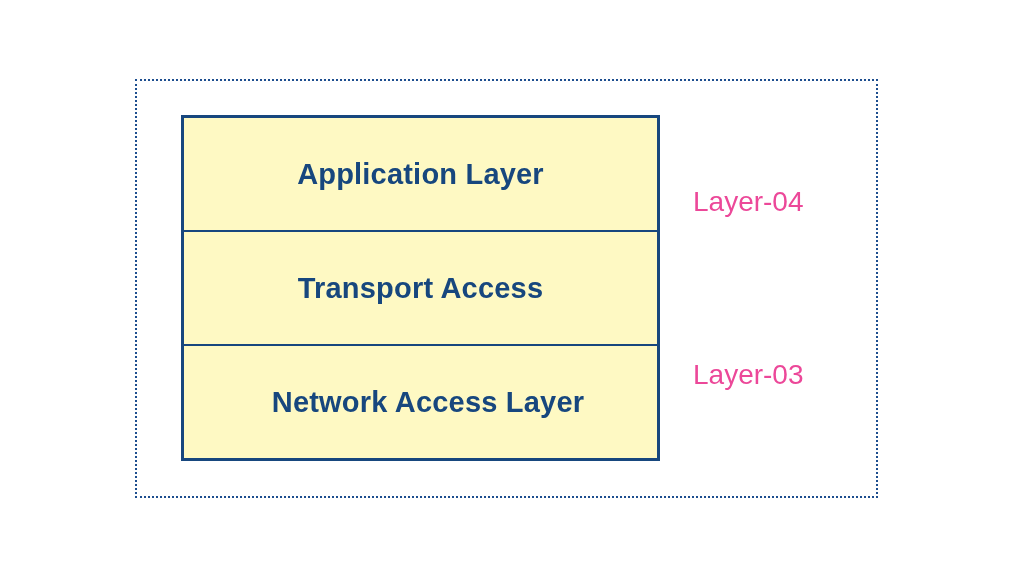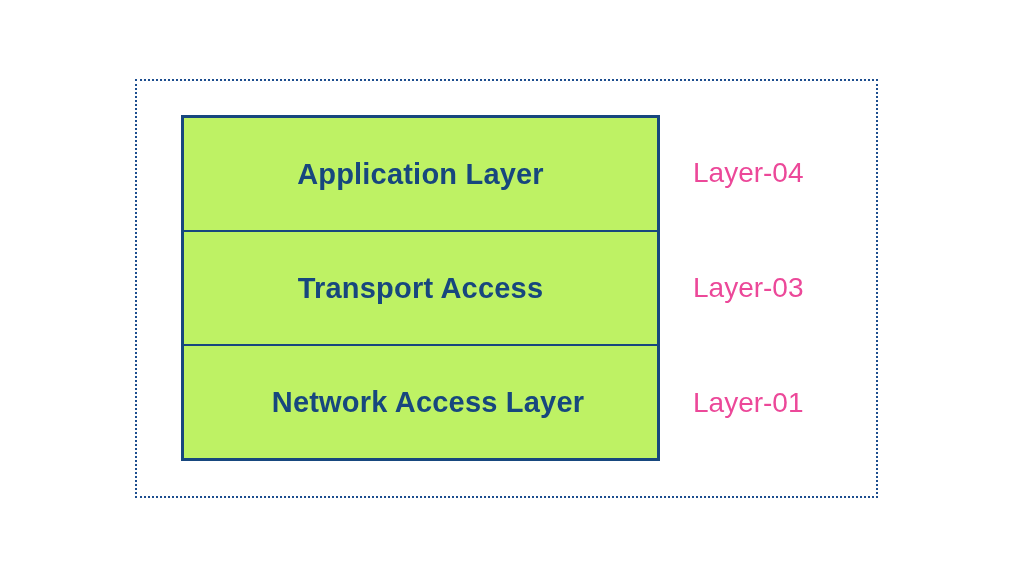--- a/index.html
+++ b/index.html
@@ -27,21 +27,21 @@
   }
   .stack {
     position: absolute;
     left: 44px;
     top: 34px;
     width: 479px;
     height: 346px;
     border: 3px solid #17477e;
     display: flex;
     flex-direction: column;
-    background: #bef264;
+    background: #fef9c3;
   }
   .stack-row {
     flex: 1;
     display: flex;
     align-items: center;
     justify-content: center;
     border-bottom: 2px solid #17477e;
   }
   .stack-row:last-child { border-bottom: none; padding-left: 15px; }
   .stack-row .row-label {
@@ -84,17 +84,16 @@
         <span class="row-label">Transport Access</span>
       </div>
       <div class="stack-row">
         <span class="row-label">Network Access Layer</span>
       </div>
     </div>
 
     <div class="side-labels">
       <div class="side-label">Layer-04</div>
       <div class="side-label">Layer-03</div>
-      <div class="side-label">Layer-01</div>
     </div>
 
   </div>
 </div>
 
 </body></html>

